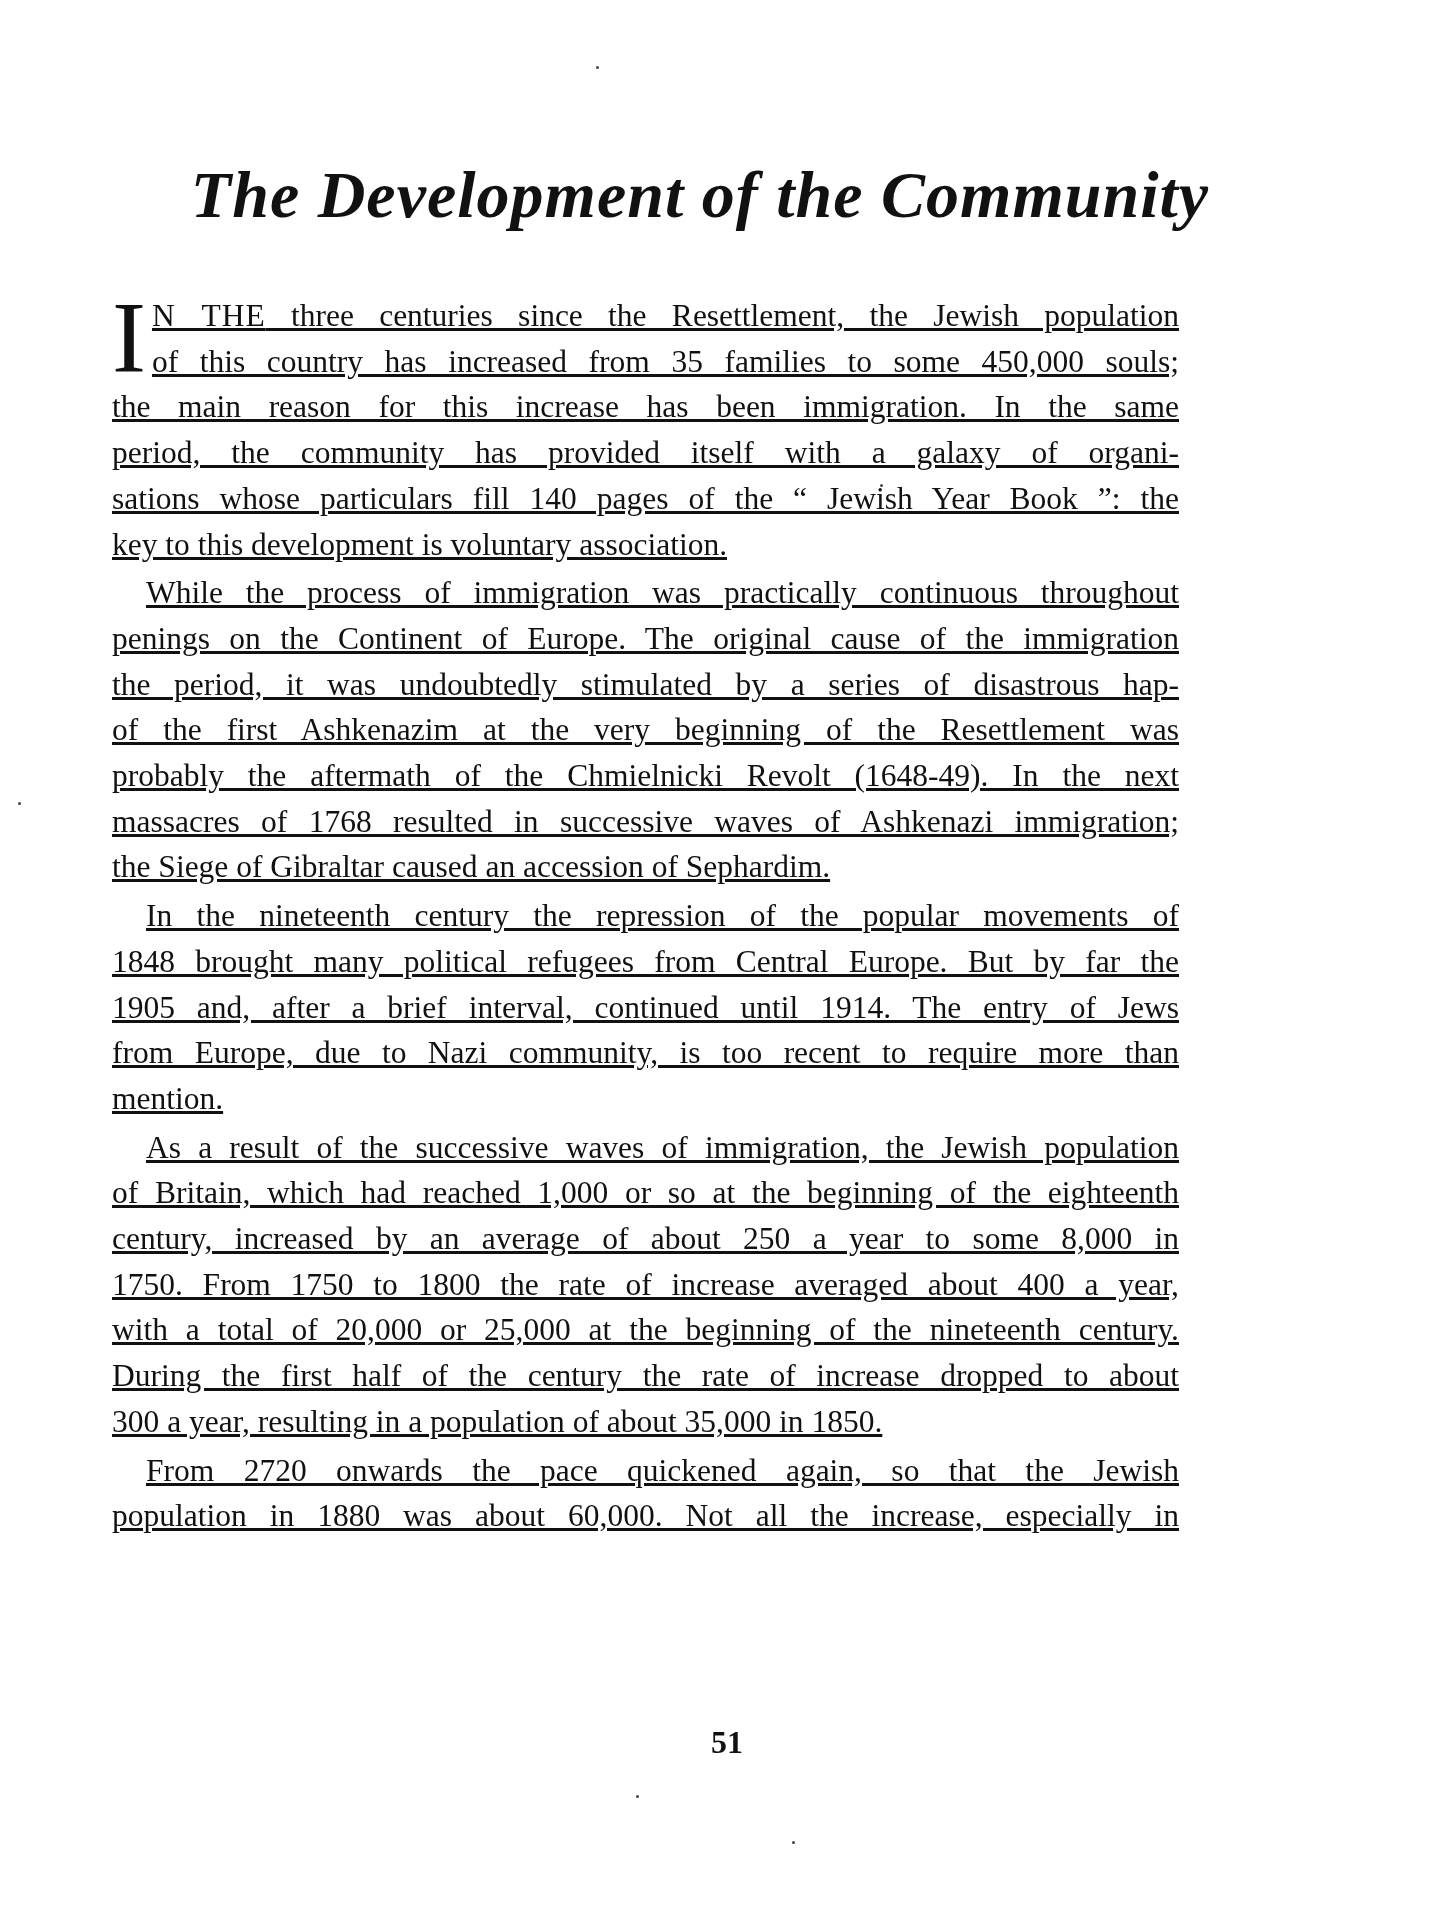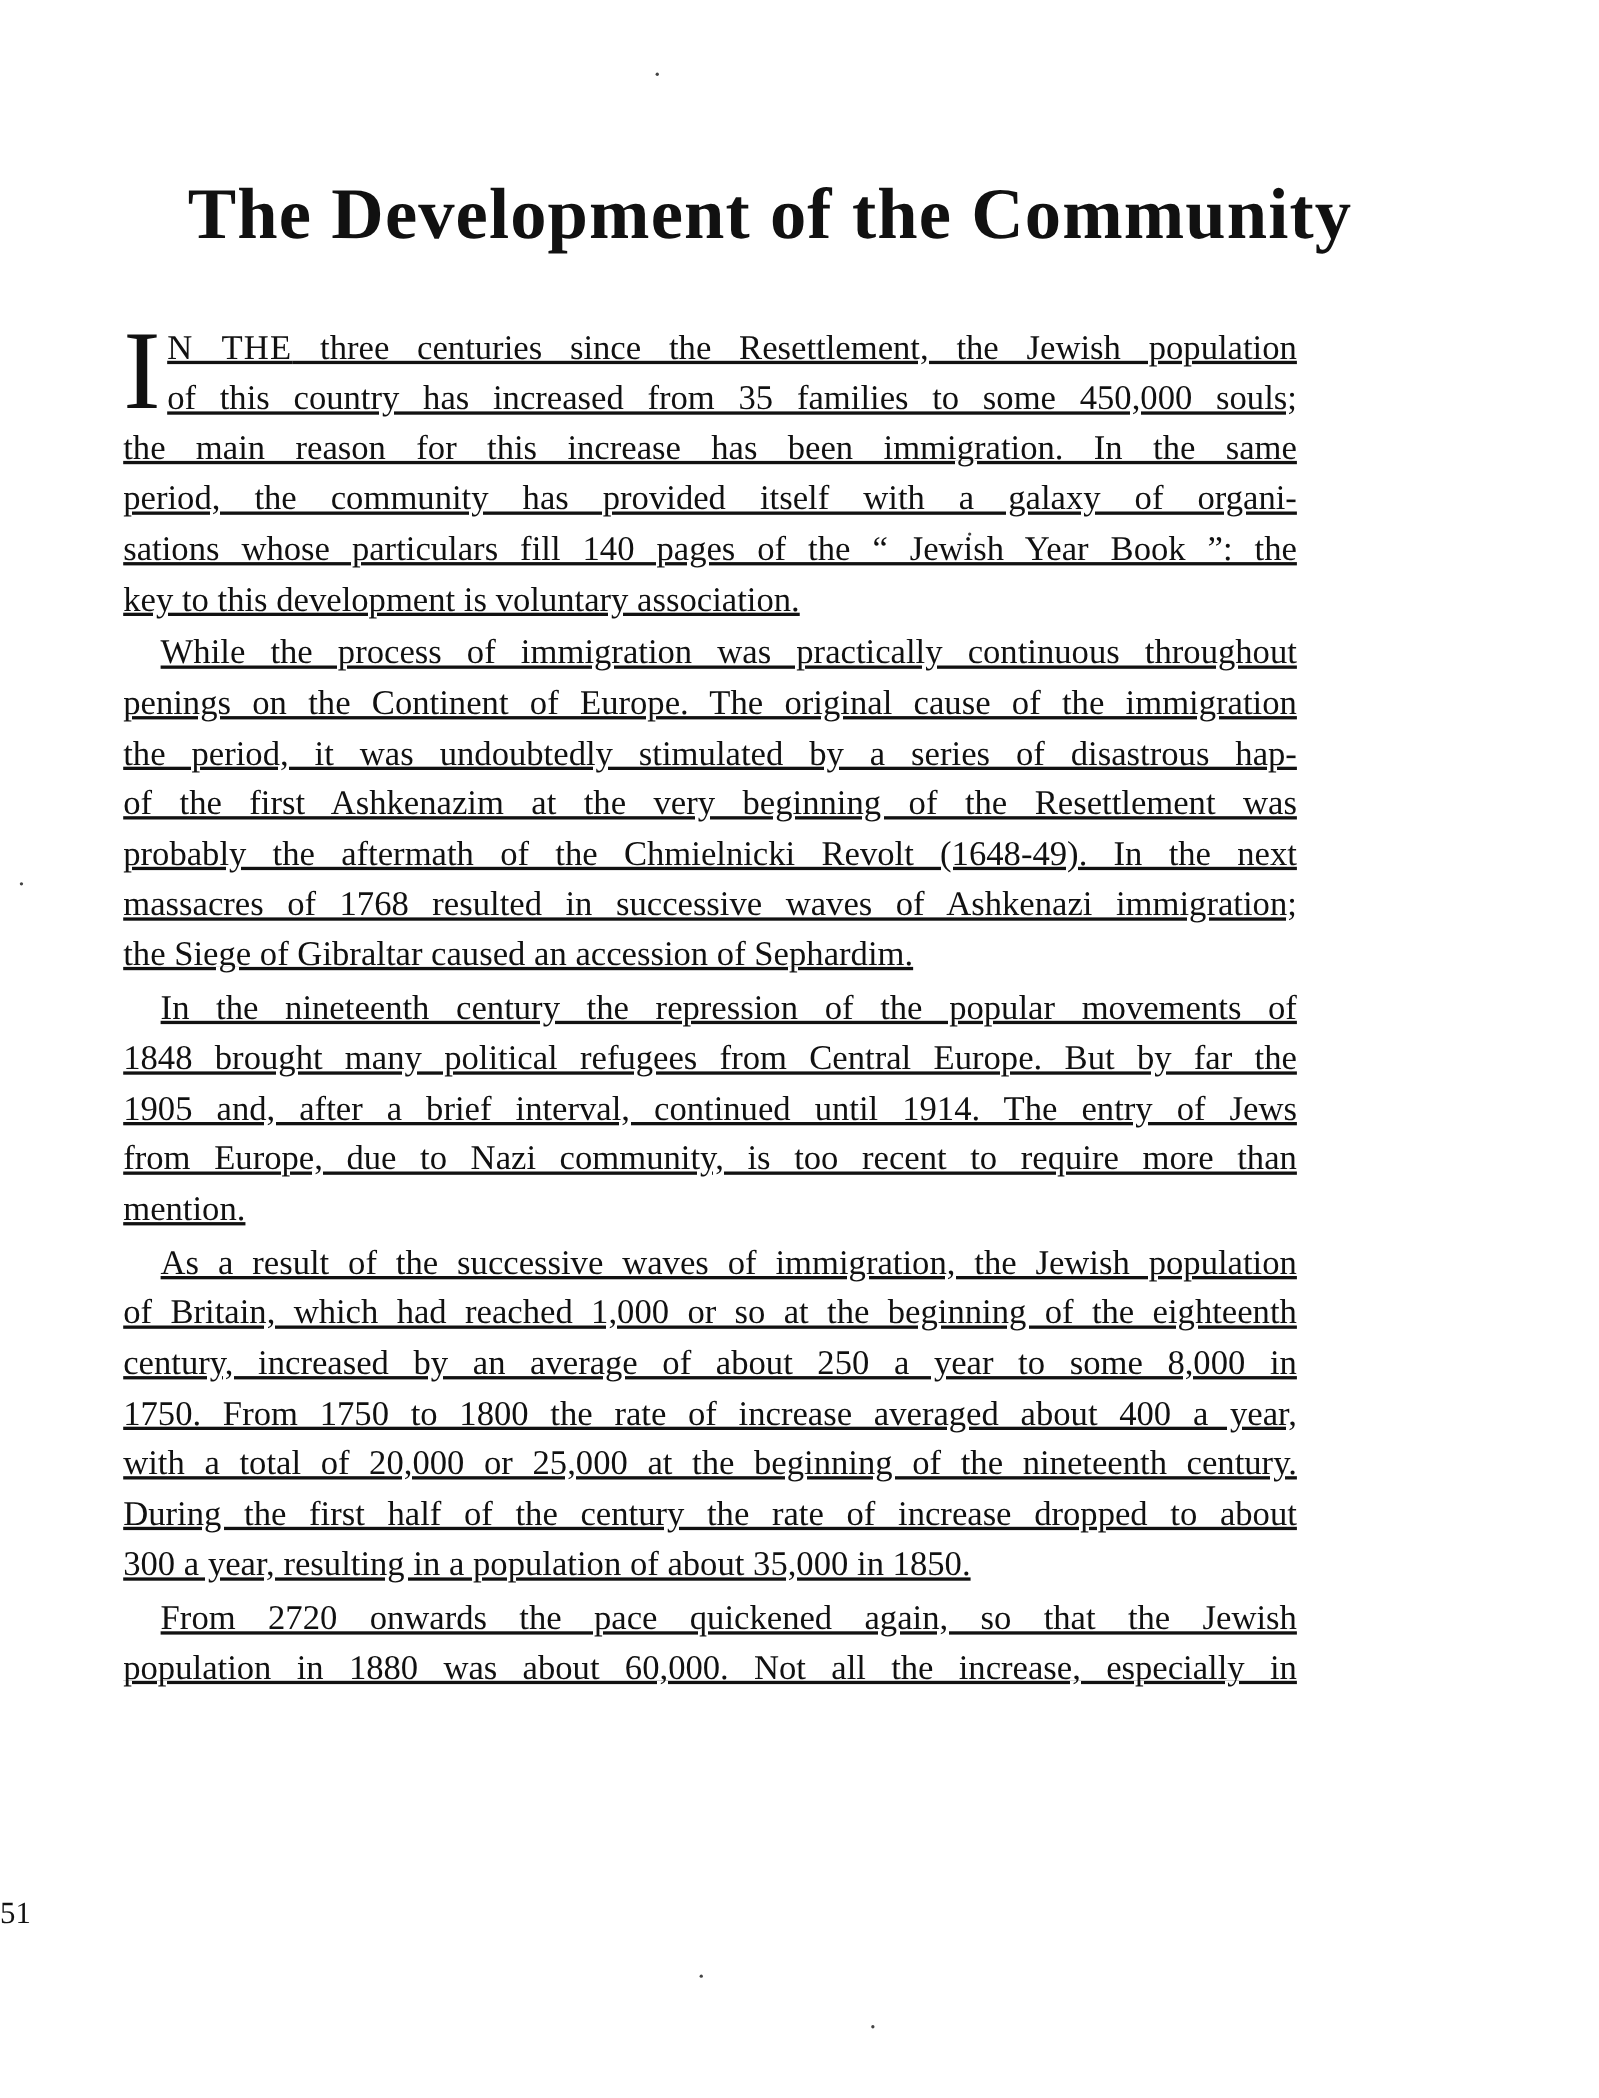--- a/index.html
+++ b/index.html
@@ -10,20 +10,21 @@
       overflow: hidden;
       font-family: "Liberation Serif", "DejaVu Serif", serif;
       color: #111111;
     }
     .page { position: absolute; left: 0; top: 0; width: 1454px; height: 1907px; }
     .title {
       position: absolute;
       left: 150px; top: 118px;
       width: 1100px;
       text-align: center;
+      font-style: italic;
       font-size: 66px;
       letter-spacing: 1px;
       line-height: 1;
     }
     .body-text {
       position: absolute;
       left: 112px;
       top: 293px;
       width: 1067px;
       font-size: 31.5px;
@@ -39,21 +40,23 @@
       font-size: 102px;
       line-height: 82px;
       margin: 4px 6px 0 0;
       height: 86px;
     }
     .smallcaps { font-variant: small-caps; letter-spacing: 1px; }
     .page-number {
       position: absolute;
       left: 0; width: 1454px;
       top: 1724px;
-      font-size: 28px;
+      text-align: center;
+      font-size: 32px;
+      font-weight: bold;
     }
     .speck { position: absolute; width: 3px; height: 3px; background: #444; border-radius: 50%; }
   </style>
 </head>
 <body>
 
 <div class="page">
 
   <h1 class="title">The Development of the Community</h1>
 

